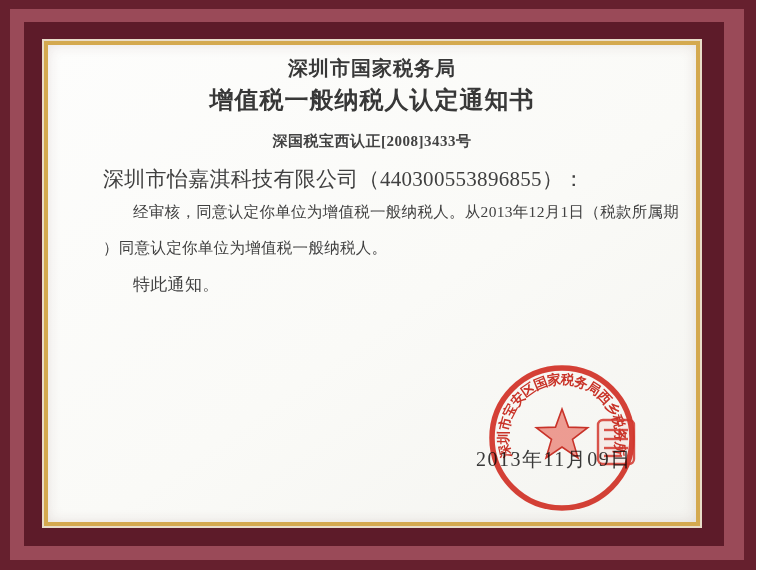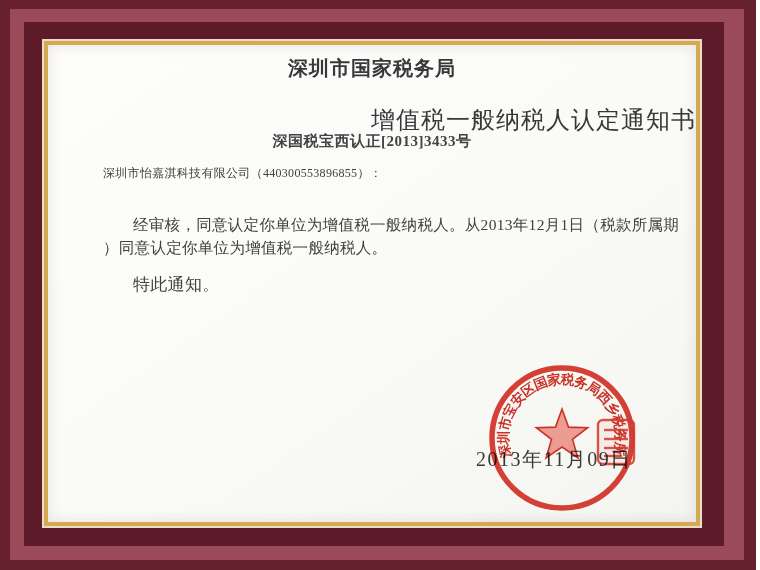--- a/index.html
+++ b/index.html
@@ -30,26 +30,26 @@
   .f4{width:100%;height:100%;border:2px solid var(--gold-pale);}
   .f5{width:100%;height:100%;border:4px solid var(--gold);}
 
   .paper{position:relative;width:100%;height:100%;
          background:linear-gradient(145deg,#fdfdfc 0%,#fafaf7 55%,#f4f4f0 100%);
          box-shadow:inset 0 0 14px rgba(90,40,40,.12);
          color:var(--ink);}
 
   .title1{position:absolute;top:10px;left:0;width:100%;text-align:center;
           font-size:20px;font-weight:bold;letter-spacing:1px;color:#383838;}
-  .title2{position:absolute;top:39px;left:0;width:100%;text-align:right;
-          font-size:24px;font-weight:normal;letter-spacing:1px;color:#383838;margin-top:20px;}
+  .title2{position:absolute;top:39px;left:0;width:100%;text-align:center;
+          font-size:24px;font-weight:bold;letter-spacing:1px;color:#383838;}
   .docnum{position:absolute;top:87px;left:0;width:100%;text-align:center;
           font-size:15px;font-weight:600;letter-spacing:.5px;color:#424242;}
-  .recipient{position:absolute;top:120px;left:55px;font-size:12px;color:#404040;letter-spacing:.3px;}
-  .body-line1{position:absolute;top:157px;left:85px;font-size:15.5px;color:#404040;letter-spacing:.3px;margin-top:13px;}
+  .recipient{position:absolute;top:120px;left:55px;font-size:21px;color:#404040;letter-spacing:.3px;}
+  .body-line1{position:absolute;top:157px;left:85px;font-size:15.5px;color:#404040;letter-spacing:.3px;}
   .body-line2{position:absolute;top:193px;left:55px;font-size:15.5px;color:#404040;letter-spacing:.3px;}
   .closing{position:absolute;top:228px;left:85px;font-size:17px;color:#404040;letter-spacing:.3px;}
 
   .seal{position:absolute;left:434px;top:313px;width:160px;height:160px;
         mix-blend-mode:multiply;opacity:.93;}
   .date{position:absolute;left:428px;top:401px;font-size:20px;letter-spacing:1.5px;
         color:#3b3b3b;mix-blend-mode:multiply;z-index:5;}
 </style>
 </head>
 <body>
@@ -58,21 +58,21 @@
  <div class="f2">
   <div class="f3">
    <div class="f4">
     <div class="f5">
      <div class="paper">
 
         <div class="title1">深圳市国家税务局</div>
 
         <div class="title2">增值税一般纳税人认定通知书</div>
 
-        <div class="docnum">深国税宝西认正[2013]3433号</div>
+        <div class="docnum">深国税宝西认正[2008]3433号</div>
 
         <div class="recipient">深圳市怡嘉淇科技有限公司（440300553896855）：</div>
 
         <div class="body-line1">经审核，同意认定你单位为增值税一般纳税人。从2013年12月1日（税款所属期</div>
 
         <div class="body-line2">）同意认定你单位为增值税一般纳税人。</div>
 
         <div class="closing">特此通知。</div>
 
         <svg class="seal" viewBox="0 0 160 160" xmlns="http://www.w3.org/2000/svg">

